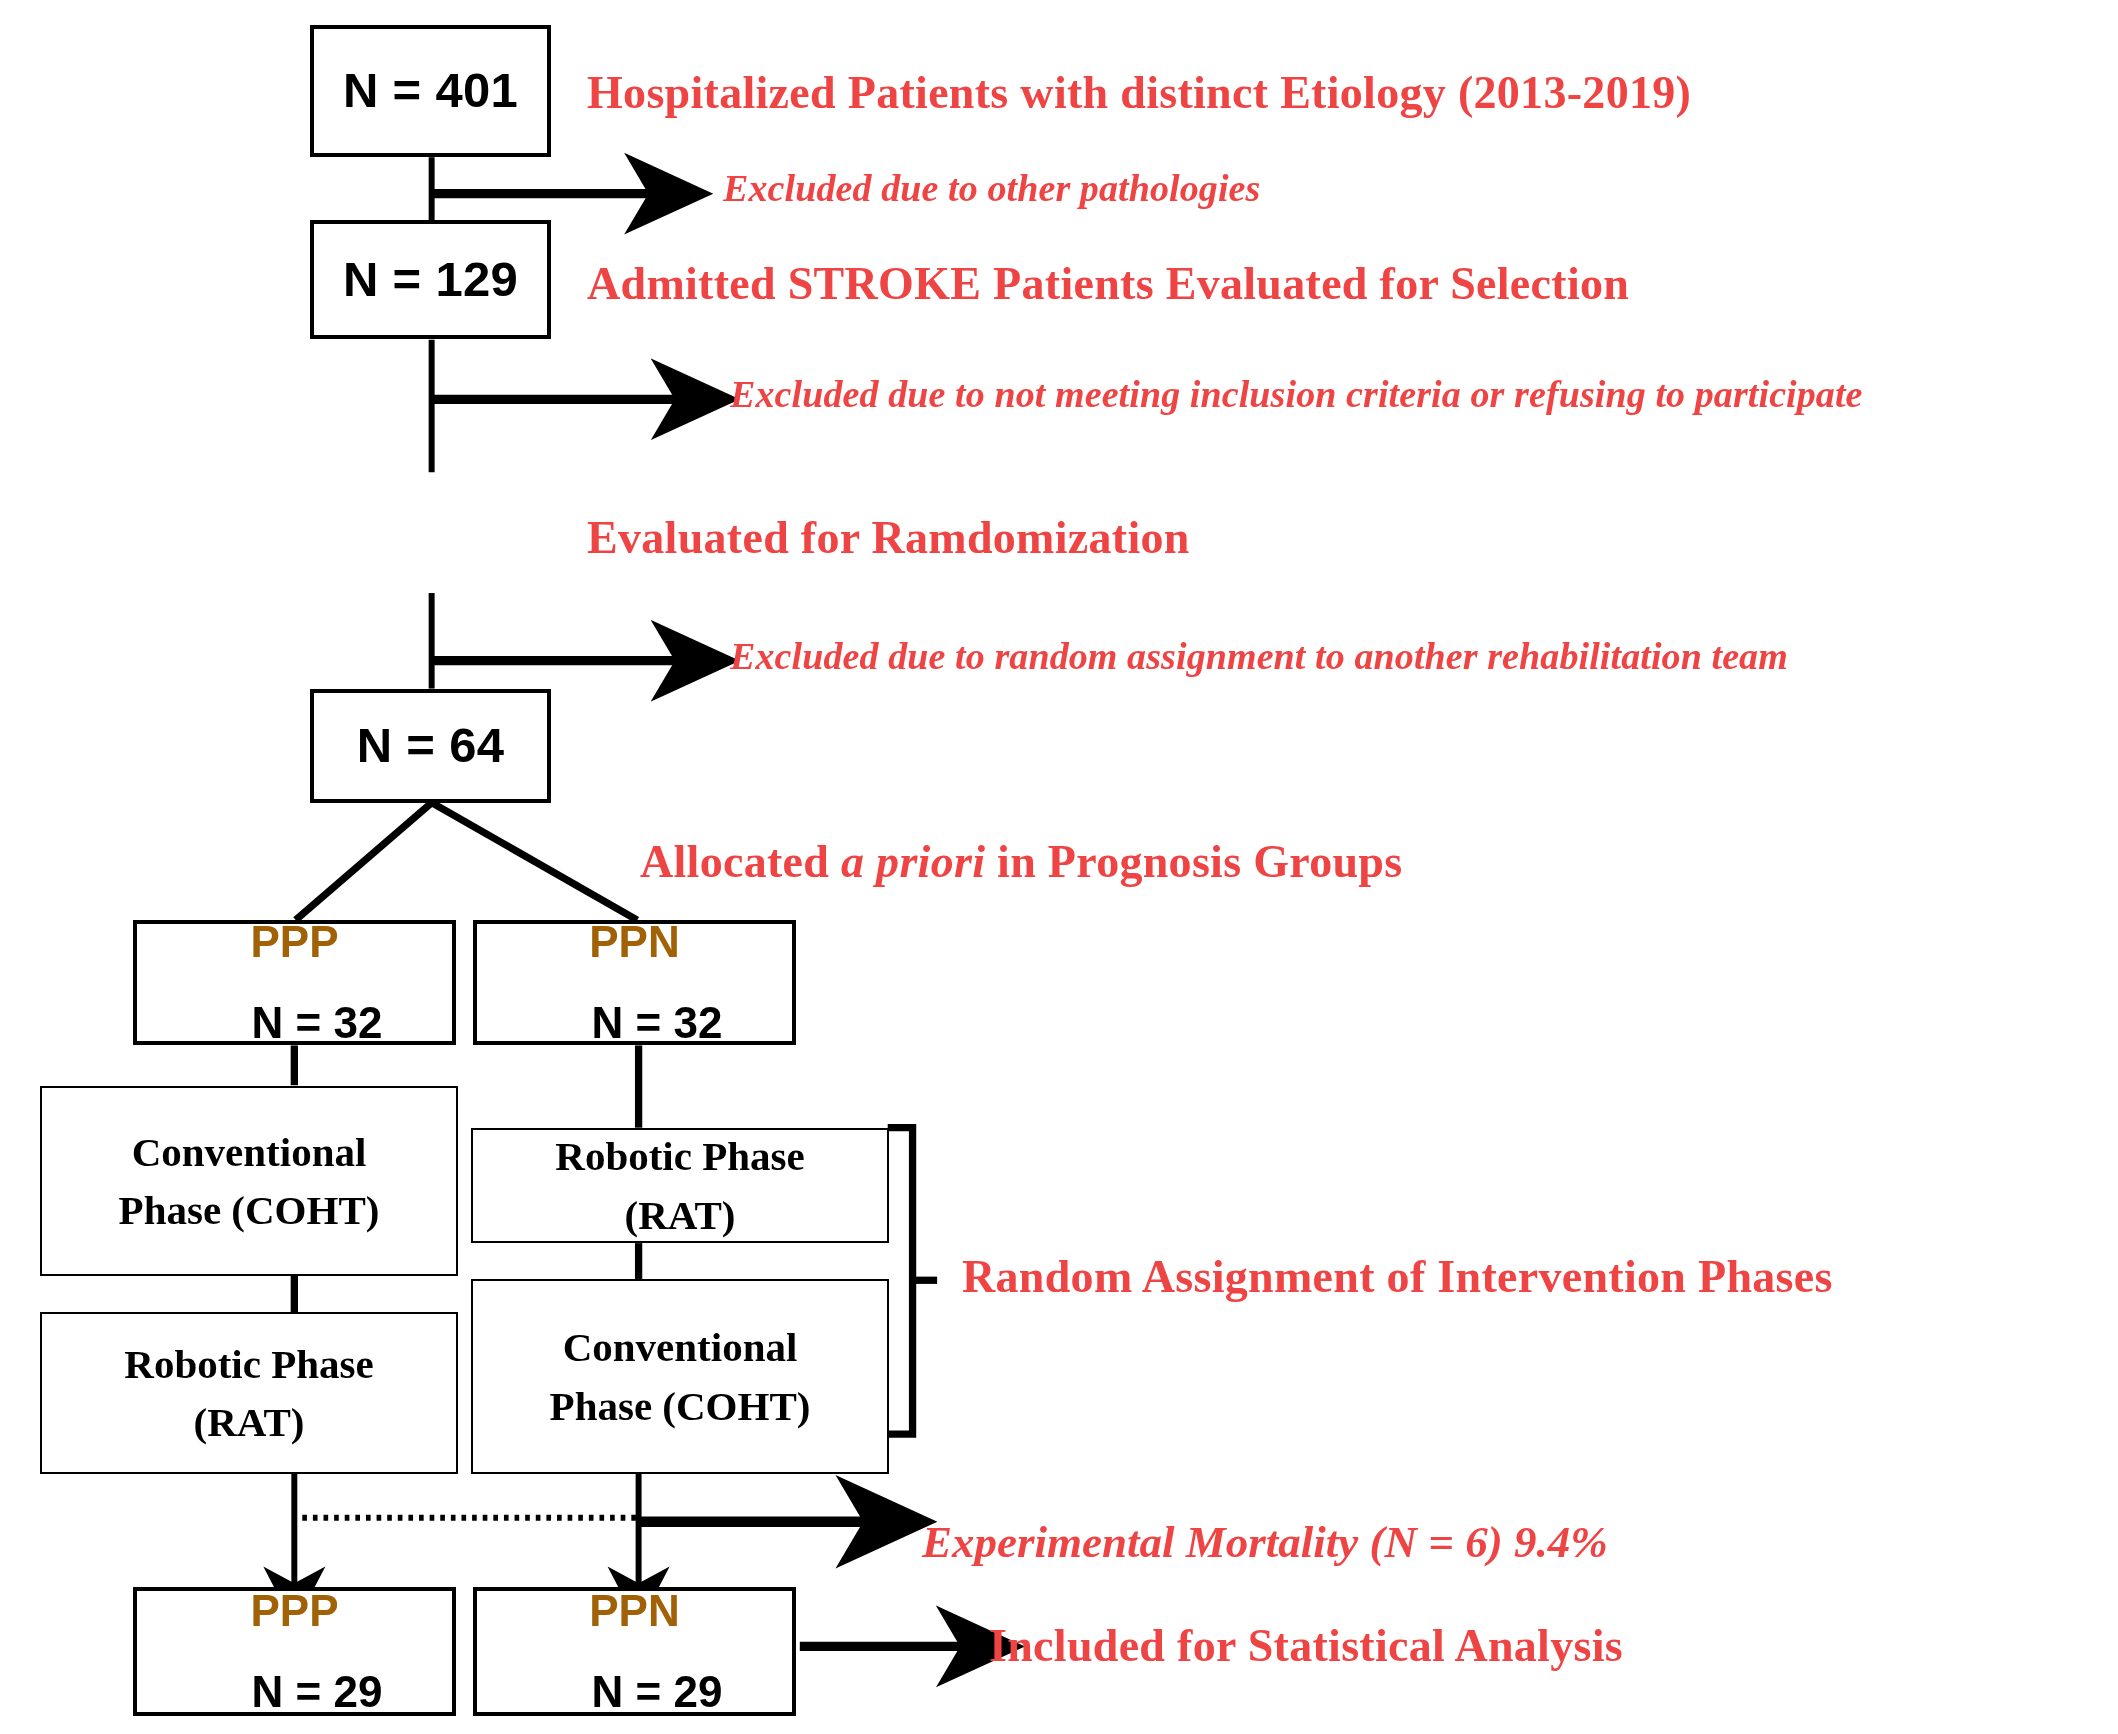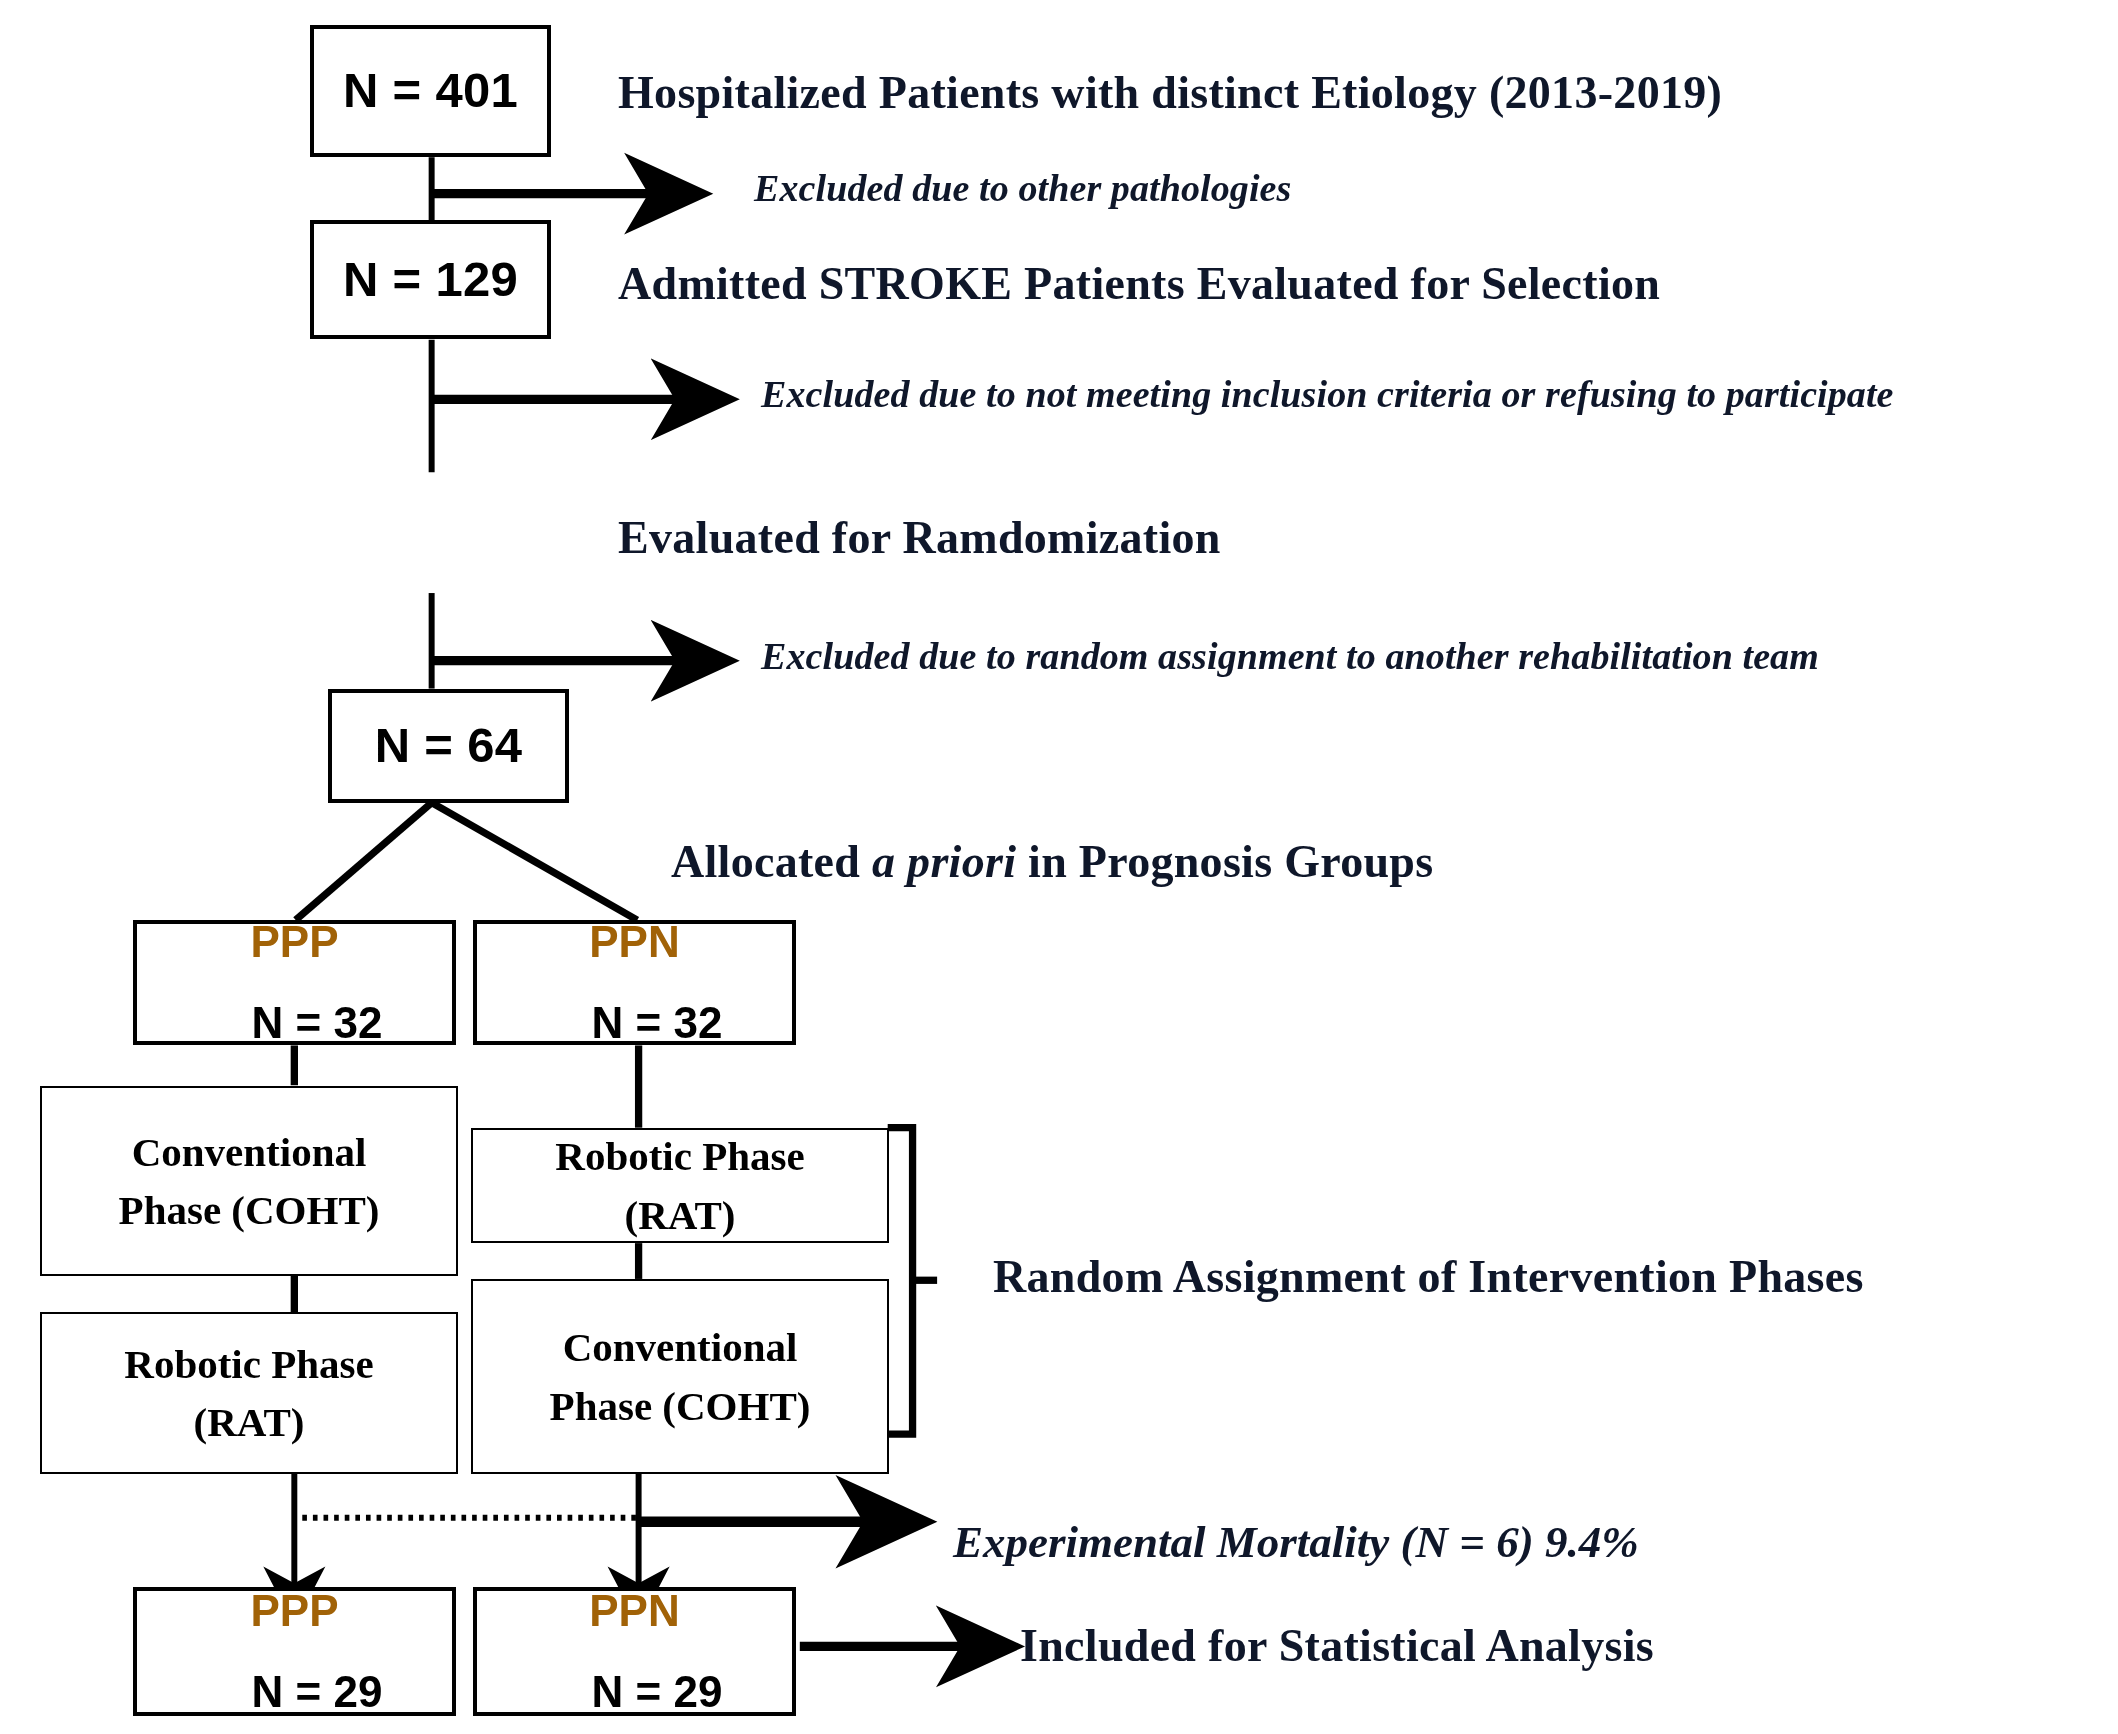--- a/index.html
+++ b/index.html
@@ -76,24 +76,23 @@
     line-height: 1.42;
     color: #000000;
     white-space: nowrap;
   }
 
   
   .side-label {
     position: absolute;
     font-family: "Liberation Serif", "DejaVu Serif", serif;
     font-weight: 700;
-    color: #0f172a;
+    color: #ef4444;
     white-space: nowrap;
     z-index: 4;
-    margin-left: 31px;
   }
   .side-label.main {
     font-size: 46px;
     letter-spacing: 0.3px;
   }
   .side-label.excl {
     font-size: 38px;
     font-style: italic;
     letter-spacing: 0.1px;
   }
@@ -159,21 +158,21 @@
 
   <div class="node-box" style="left:310px; top:25px; width:241px; height:132px;">
     <span class="count-text">N = 401</span>
   </div>
 
   <div class="node-box" style="left:310px; top:220px; width:241px; height:119px;">
     <span class="count-text">N = 129</span>
   </div>
 
 
-  <div class="node-box" style="left:328px; top:689px; width:241px; height:114px;">
+  <div class="node-box" style="left:310px; top:689px; width:241px; height:114px;">
     <span class="count-text">N = 64</span>
   </div>
 
   <div class="node-box" style="left:133px; top:920px; width:323px; height:125px;">
     <span class="grp-label">PPP</span>
     <span class="grp-count">N = 32</span>
   </div>
 
   <div class="node-box" style="left:473px; top:920px; width:323px; height:125px;">
     <span class="grp-label">PPN</span>

